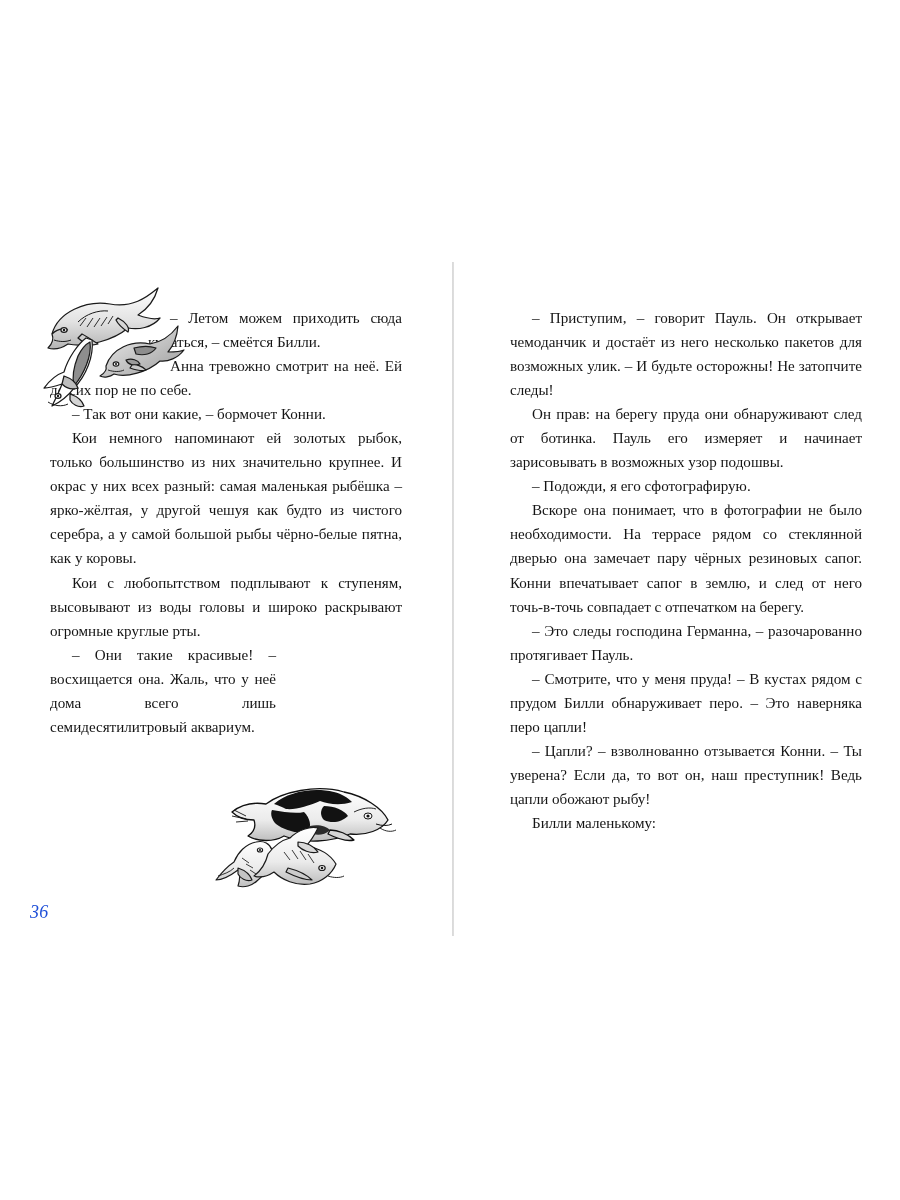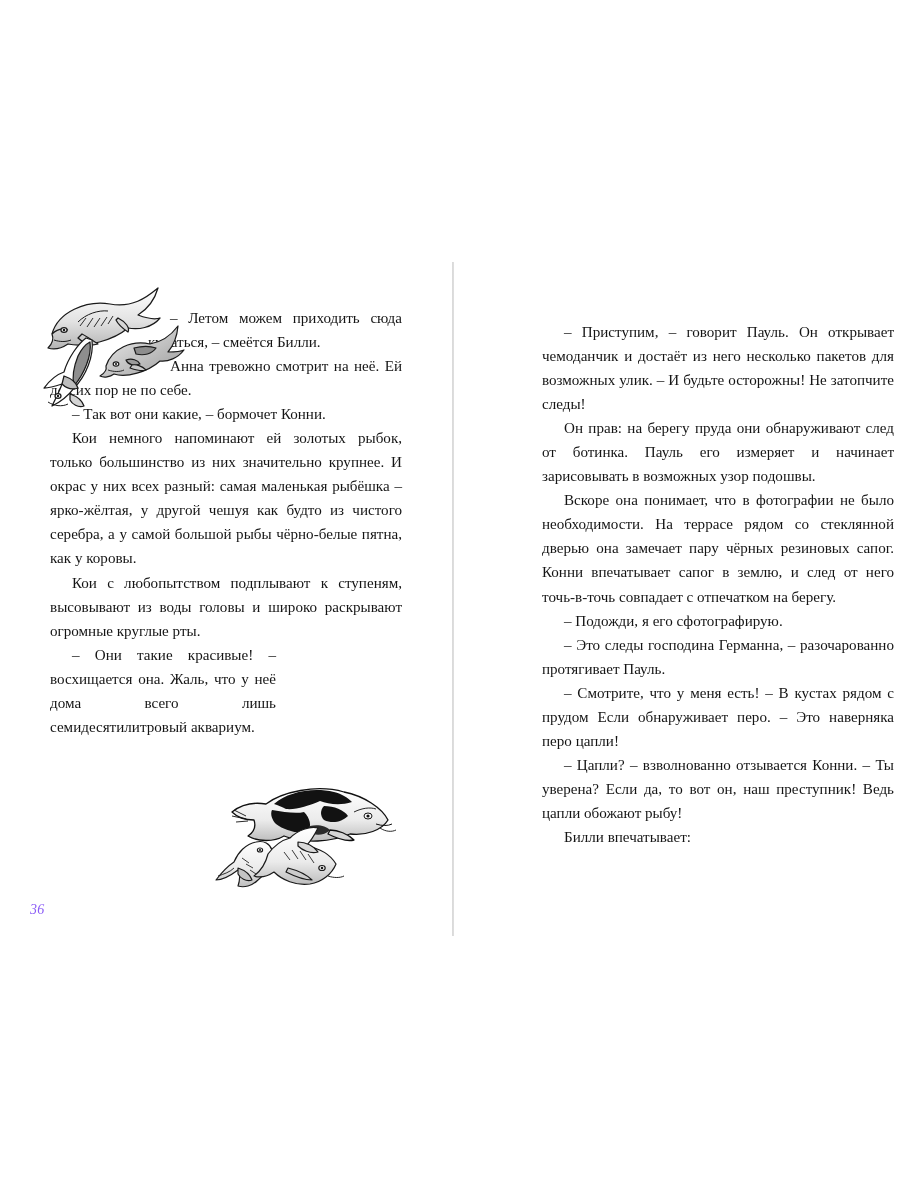--- a/index.html
+++ b/index.html
@@ -53,23 +53,22 @@
     color: #151515;
     -webkit-font-smoothing: antialiased;
   }
   .textblock.left {
     left: 50px;
     top: 306px;
     width: 352px;
   }
   .textblock.right {
     left: 58px;
-    top: 320px;
+    top: 306px;
     width: 352px;
-    margin-left: 32px;
   }
 
   .textblock p {
     margin: 0;
     text-indent: 22px;
     text-align: justify;
   }
 
   
   .wrap-koi-top {
@@ -86,22 +85,22 @@
     width: 178px;
     height: 118px;
     margin: 0 -52px 0 0;
   }
 
   
   .folio {
     position: absolute;
     font-family: "Liberation Serif", "DejaVu Serif", serif;
     font-style: italic;
-    font-size: 14px;
-    color: #8b5cf6;
+    font-size: 18px;
+    color: #1d4ed8;
     letter-spacing: 0.3px;
   }
   .folio-left  { left: 30px;  top: 902px; }
 
   
   .illo {
     position: absolute;
     pointer-events: none;
   }
   .illo-top-left {
@@ -257,23 +256,23 @@
 
     <div class="folio folio-left">36</div>
   </div>
 
   <div class="gutter-line"></div>
 
   <div class="page page-right">
     <div class="textblock right">
       <p>– Приступим, – говорит Пауль. Он открывает чемоданчик и достаёт из него несколько пакетов для возможных улик. – И будьте осторожны! Не затопчите следы!</p>
       <p>Он прав: на берегу пруда они обнаруживают след от ботинка. Пауль его измеряет и начинает зарисовывать в возможных узор подошвы.</p>
+      <p>– Подожди, я его сфотографирую.</p>
       <p>Вскоре она понимает, что в фотографии не было необходимости. На террасе рядом со стеклянной дверью она замечает пару чёрных резиновых сапог. Конни впечатывает сапог в землю, и след от него точь-в-точь совпадает с отпечатком на берегу.</p>
-      <p>– Подожди, я его сфотографирую.</p>
       <p>– Это следы господина Германна, – разочарованно протягивает Пауль.</p>
-      <p>– Смотрите, что у меня есть! – В кустах рядом с прудом Если обнаруживает перо. – Это наверняка перо цапли!</p>
+      <p>– Смотрите, что у меня пруда! – В кустах рядом с прудом Билли обнаруживает перо. – Это наверняка перо цапли!</p>
       <p>– Цапли? – взволнованно отзывается Конни. – Ты уверена? Если да, то вот он, наш преступник! Ведь цапли обожают рыбу!</p>
-      <p>Билли впечатывает:</p>
+      <p>Билли маленькому:</p>
     </div>
 
   </div>
 
 </div>
 
 </body></html>

